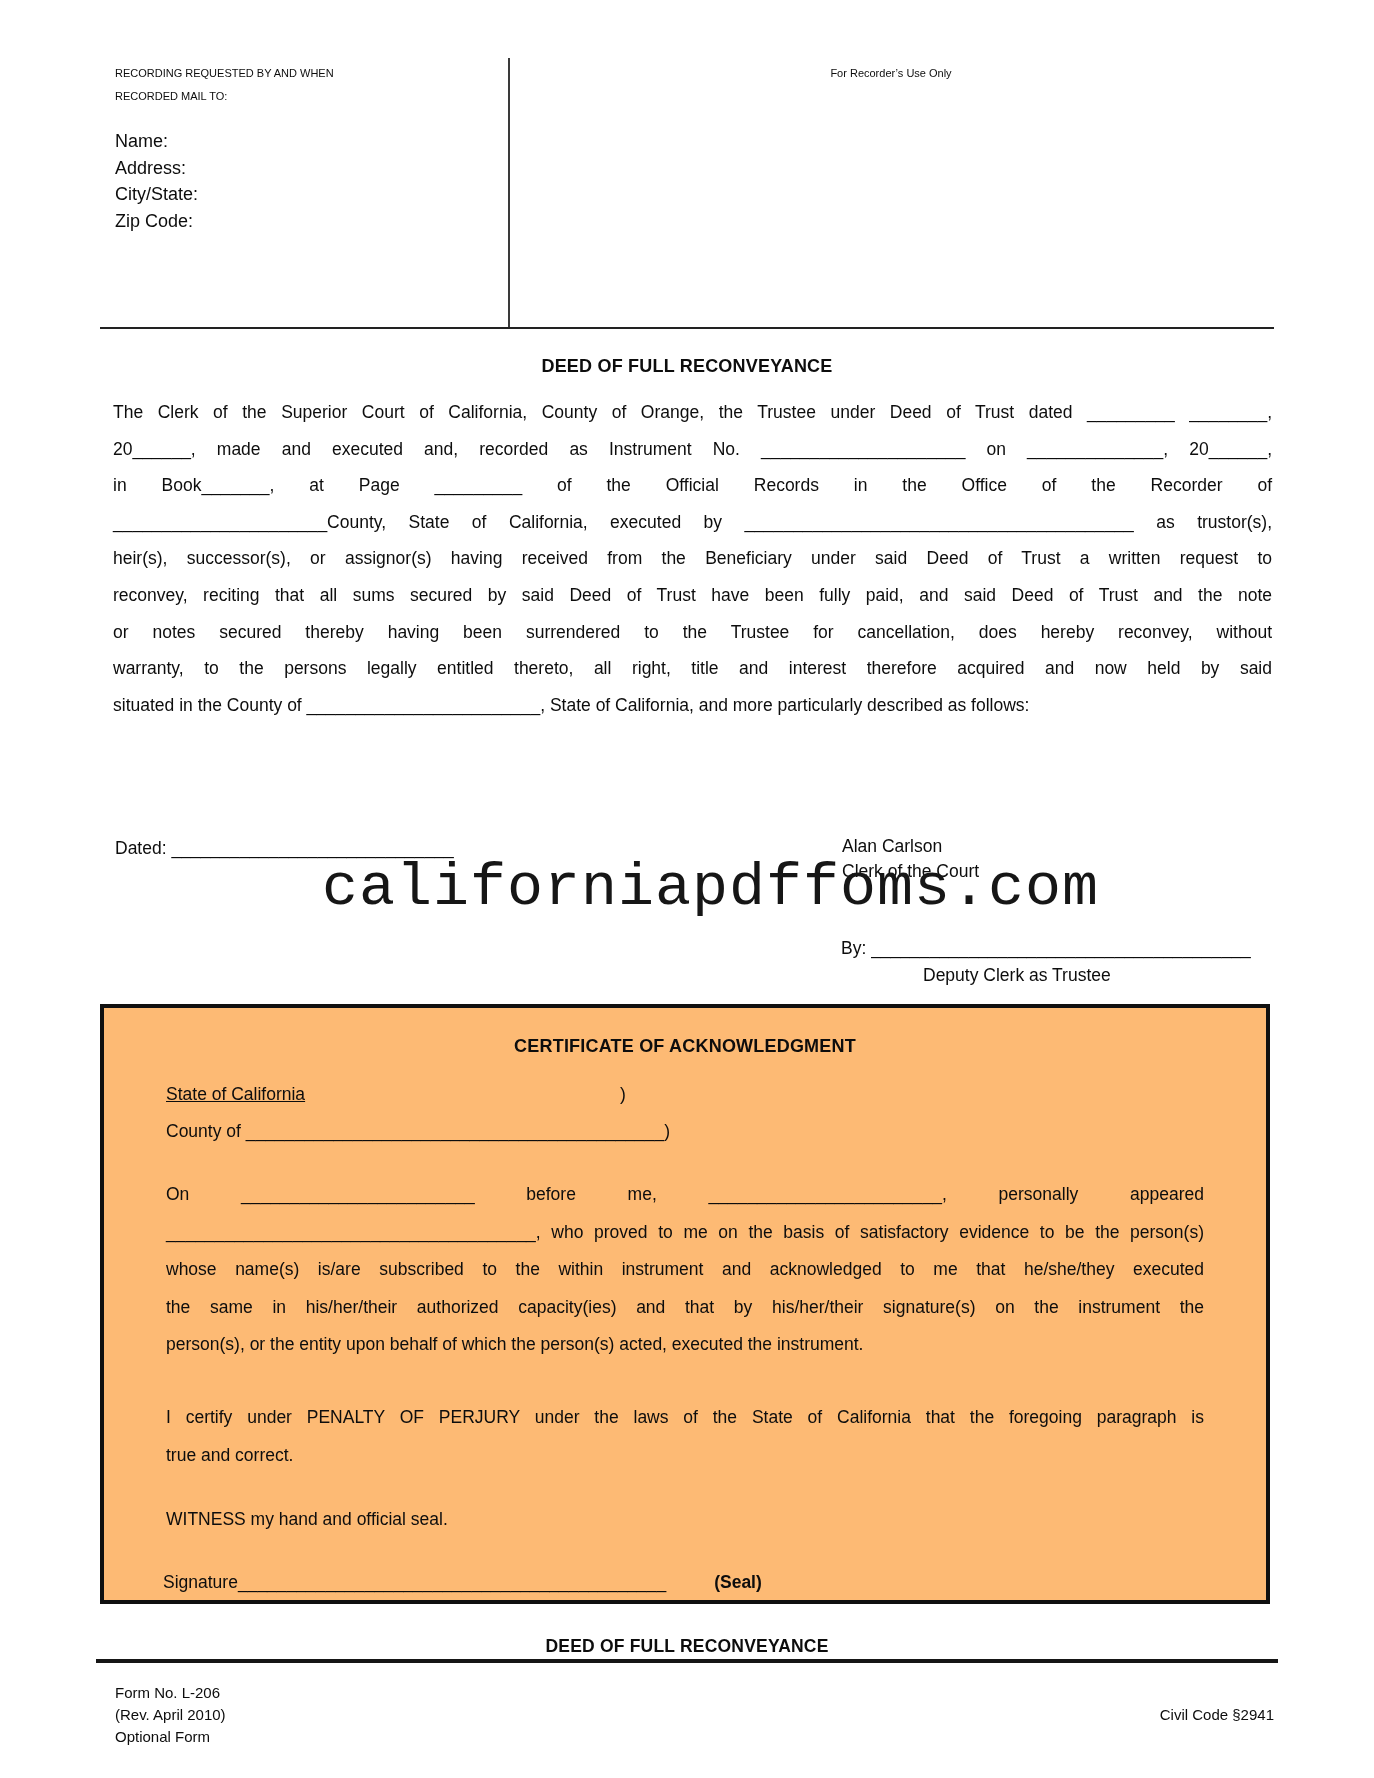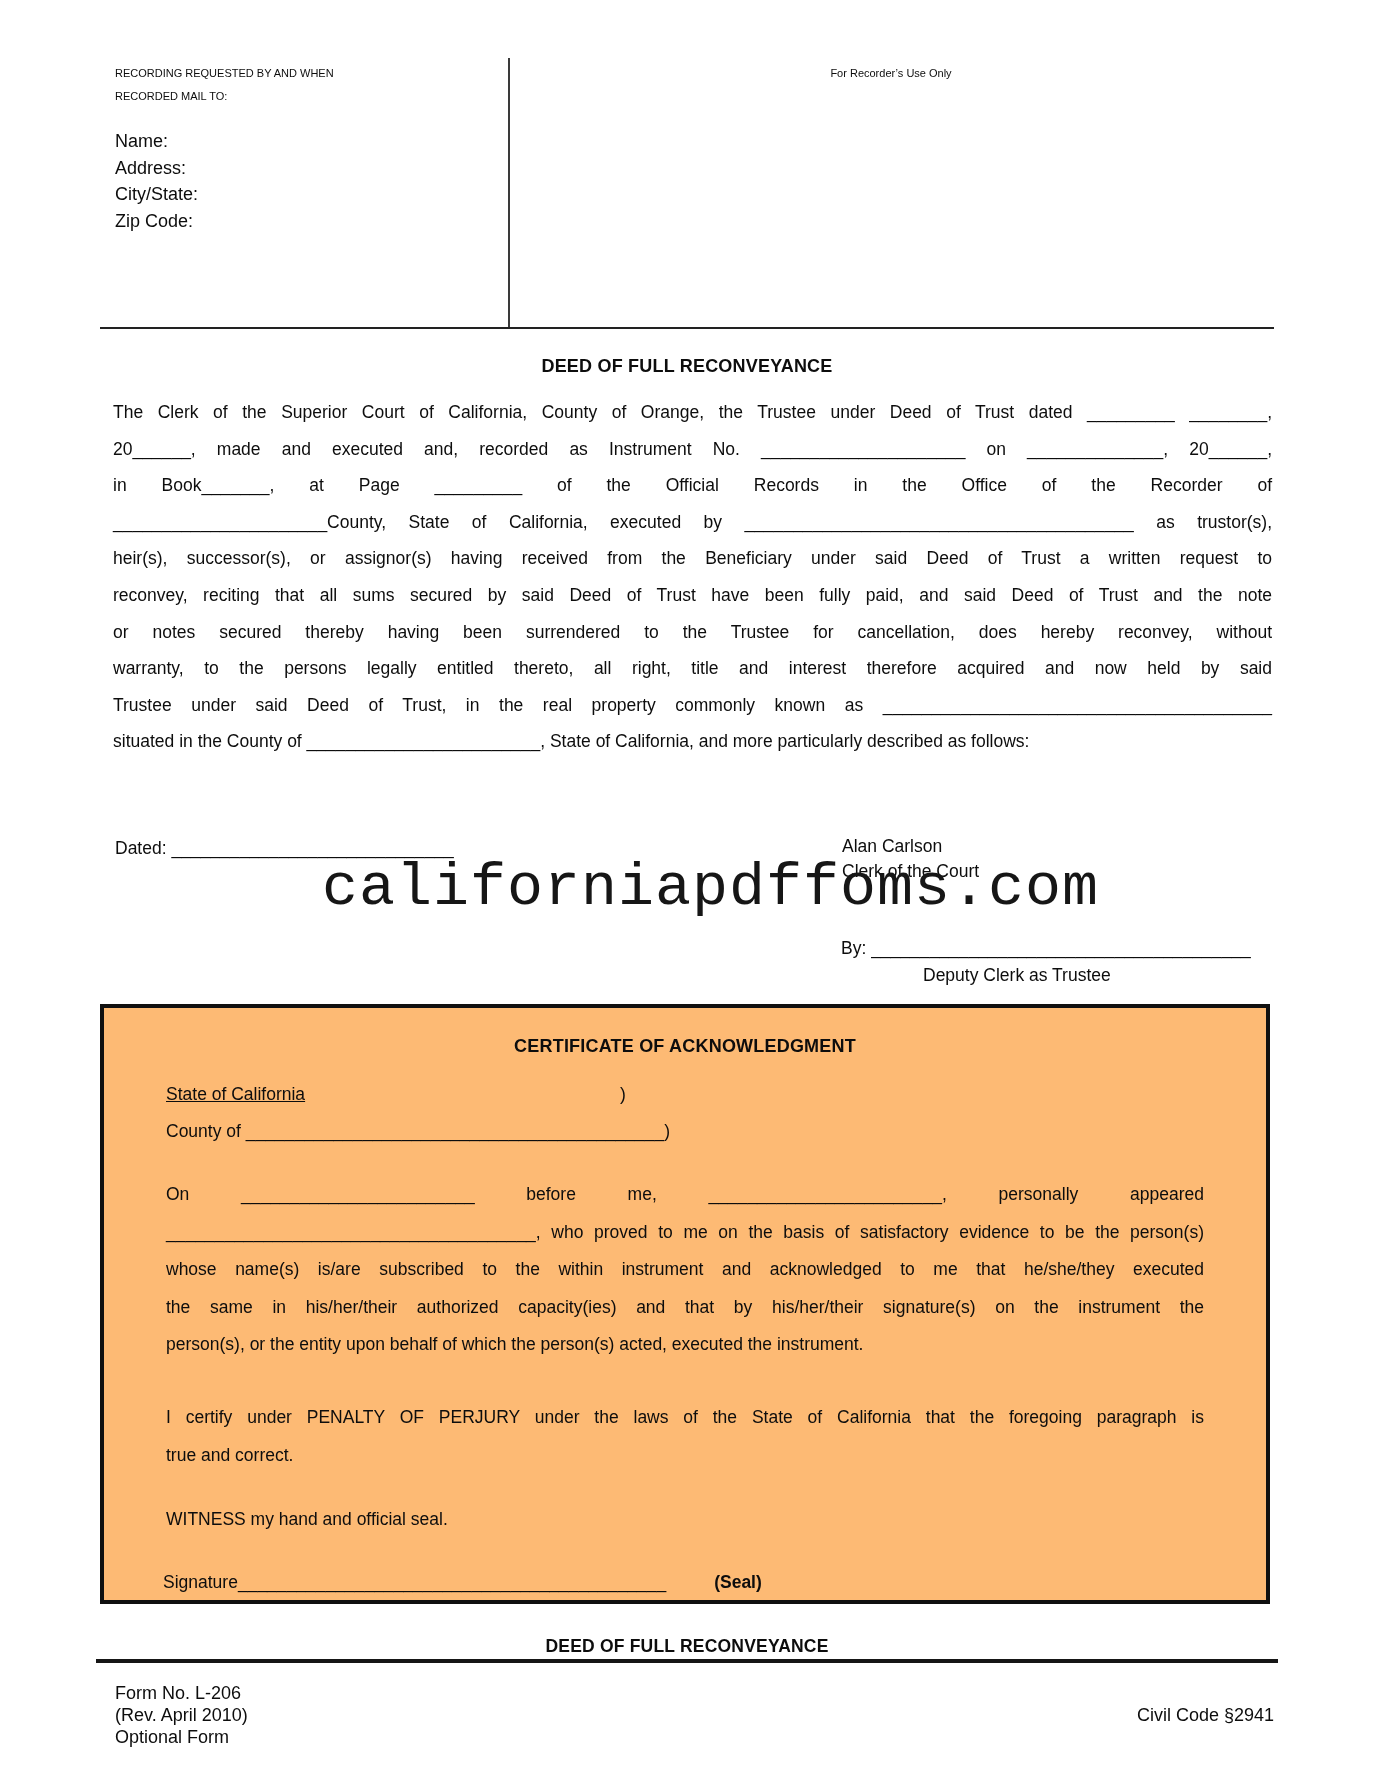--- a/index.html
+++ b/index.html
@@ -34,21 +34,21 @@
   .ack-box{
     left:100px;top:1004px;width:1170px;height:600px;
     border:4px solid #101010;box-sizing:border-box;background:#fdba74;
   }
   .ack-title{top:28px;}
   .ack-par .bline{height:37.5px;}
   .seal{font-weight:bold;}
   .sig-gap{display:inline-block;width:48px;}
   
   .footer-rule{left:96px;top:1659px;width:1182px;height:4px;background:#161616;}
-  .f-small{font-size:18px;line-height:22px;}
+  .f-small{font-size:15px;line-height:22px;}
 </style>
 </head>
 <body>
 
 <div id="page">
 
   <div class="abs h-small" style="left:115px;top:62px;width:380px;">
     <div>RECORDING REQUESTED BY AND WHEN</div>
     <div>RECORDED MAIL TO:</div>
   </div>
@@ -69,21 +69,20 @@
 
   <div class="abs deed-par">
     <div class="bline">The Clerk of the Superior Court of California, County of Orange, the Trustee under Deed of Trust dated _________ ________,</div>
     <div class="bline">20______, made and executed and, recorded as Instrument No. _____________________ on ______________, 20______,</div>
     <div class="bline">in Book_______, at Page _________ of the Official Records in the Office of the Recorder of</div>
     <div class="bline">______________________County, State of California, executed by ________________________________________ as trustor(s),</div>
     <div class="bline">heir(s), successor(s), or assignor(s) having received from the Beneficiary under said Deed of Trust a written request to</div>
     <div class="bline">reconvey, reciting that all sums secured by said Deed of Trust have been fully paid, and said Deed of Trust and the note</div>
     <div class="bline">or notes secured thereby having been surrendered to the Trustee for cancellation, does hereby reconvey, without</div>
     <div class="bline">warranty, to the persons legally entitled thereto, all right, title and interest therefore acquired and now held by said</div>
-    <div class="bline">Trustee under said Deed of Trust, in the real property commonly known as ________________________________________</div>
     <div class="bline last">situated in the County of ________________________, State of California, and more particularly described as follows:</div>
   </div>
 
   <div class="abs plain" style="left:115px;top:838px;">Dated: _____________________________</div>
 
   <div class="abs plain" style="left:842px;top:836px;">Alan Carlson</div>
   <div class="abs plain" style="left:842px;top:861px;">Clerk of the Court</div>
   <div class="abs plain" style="left:841px;top:938px;">By: _______________________________________</div>
   <div class="abs plain" style="left:923px;top:965px;">Deputy Clerk as Trustee</div>
 

